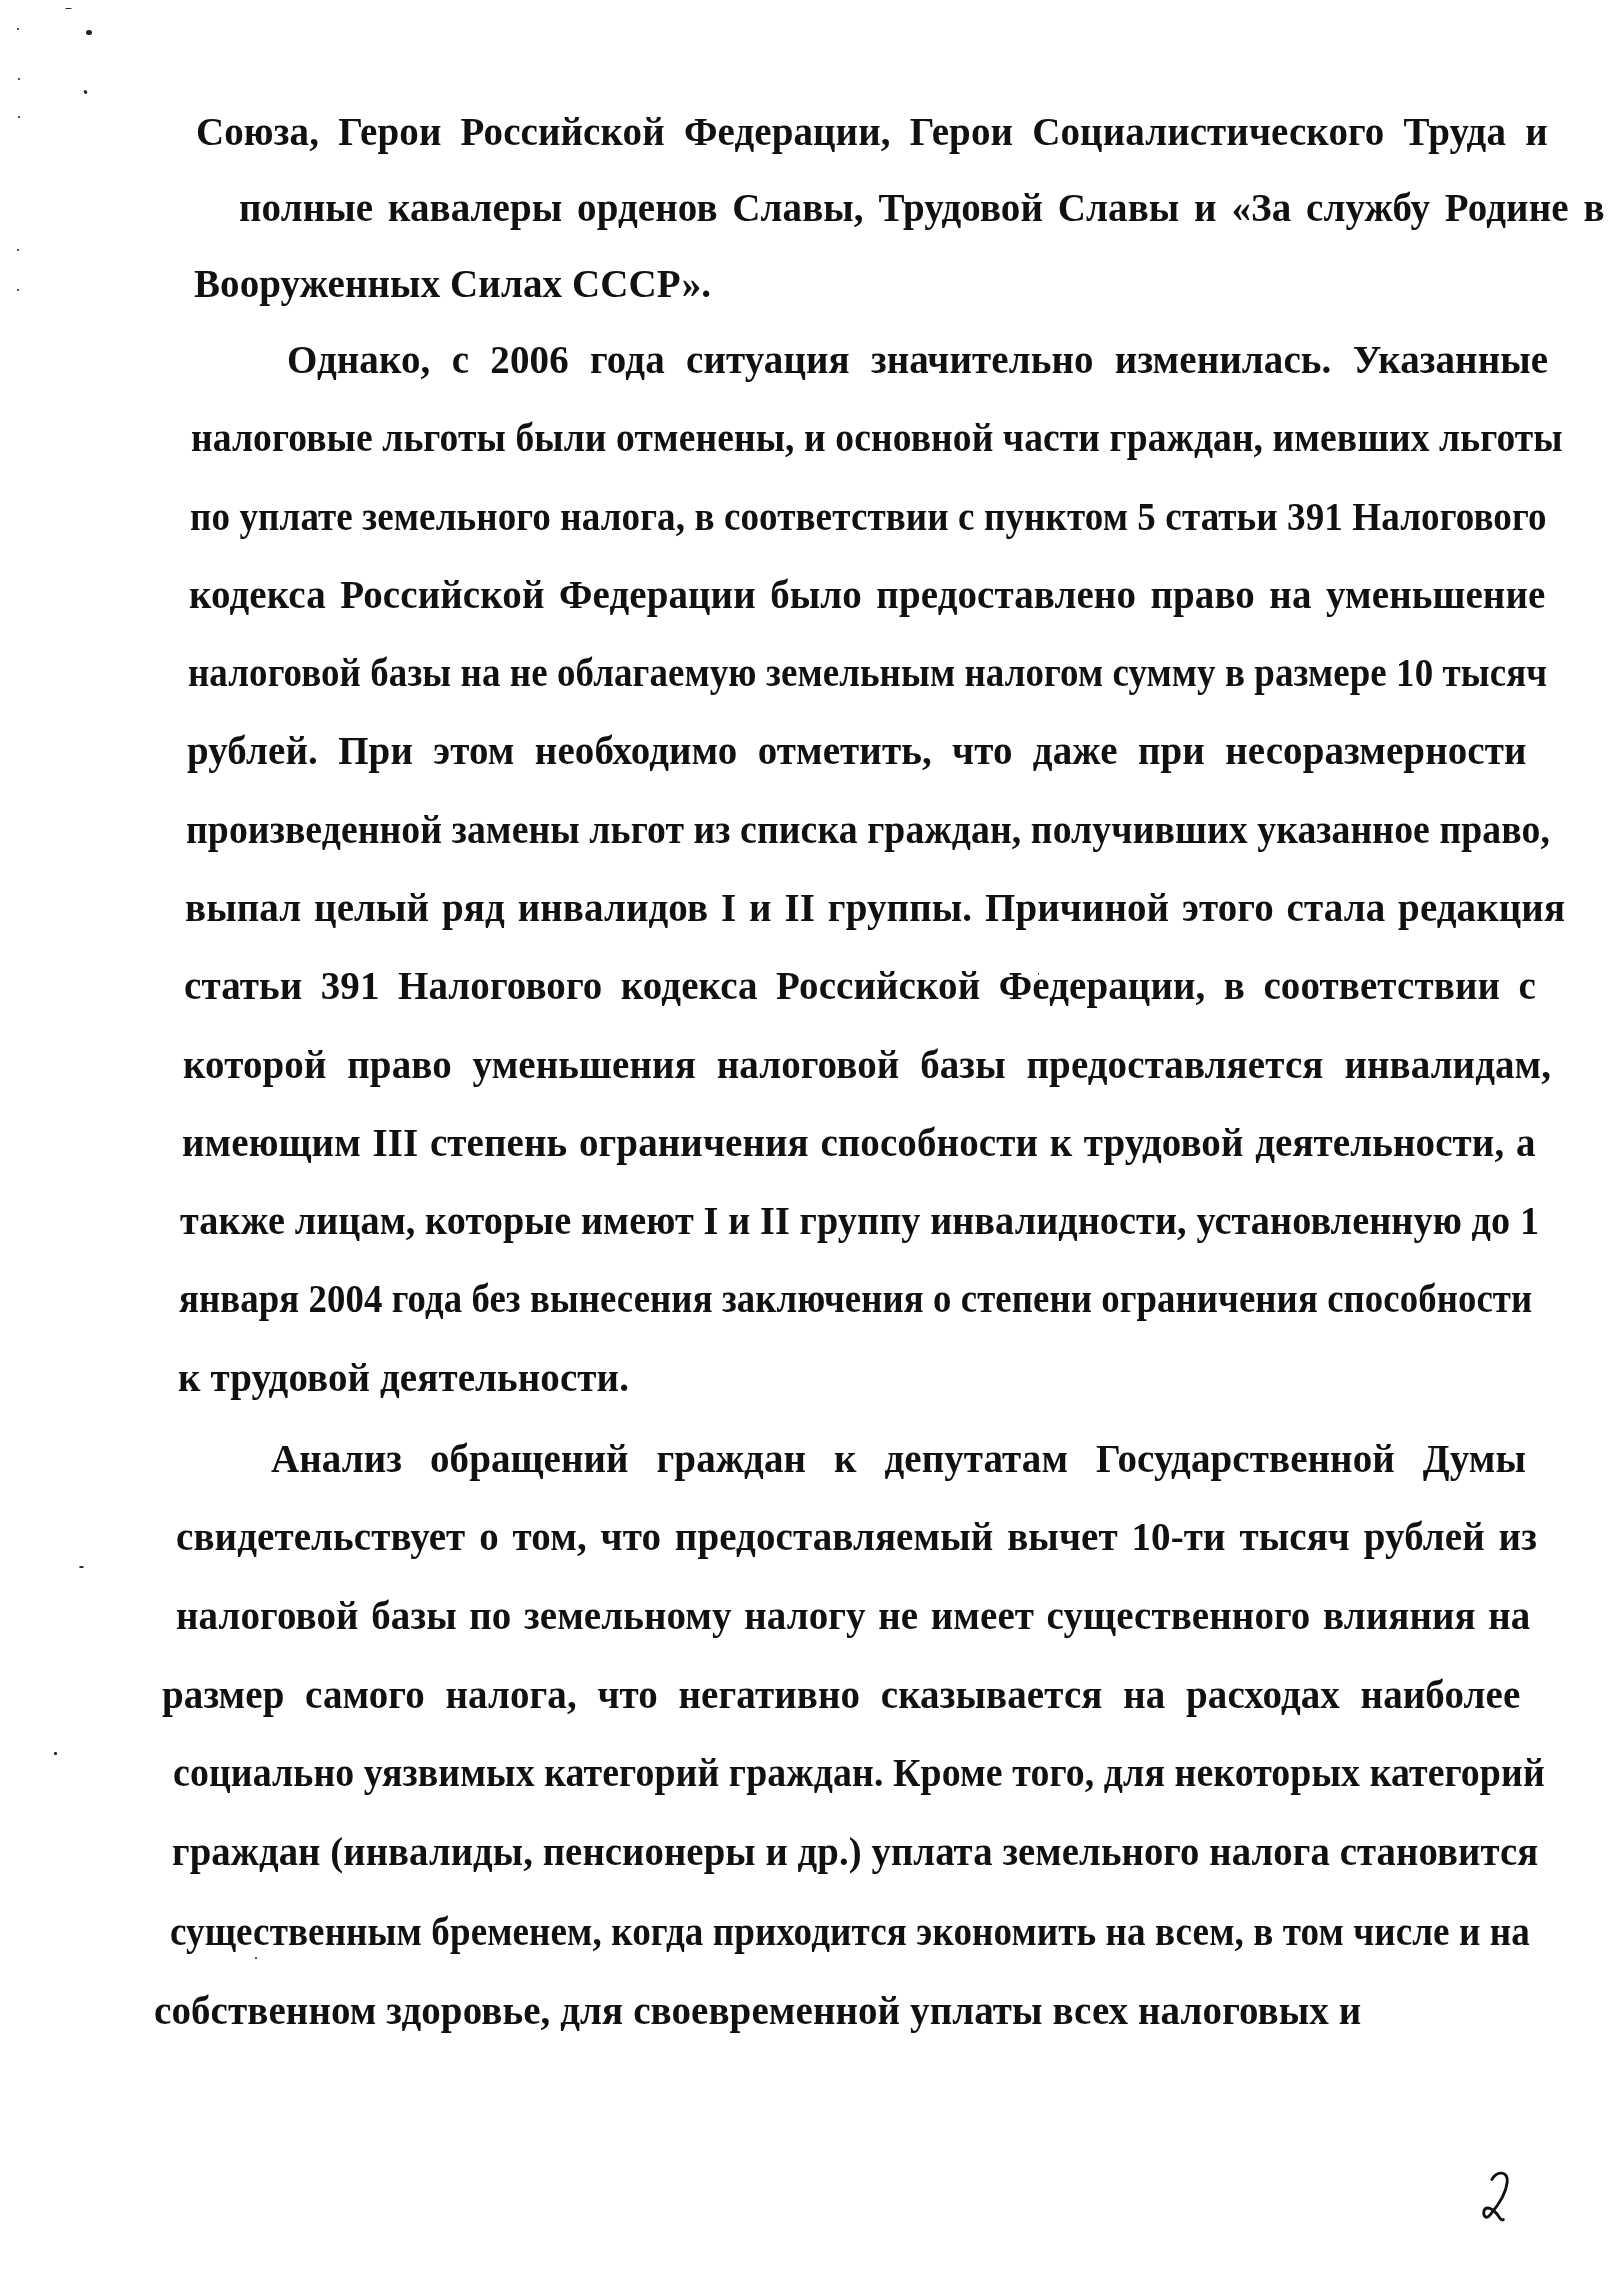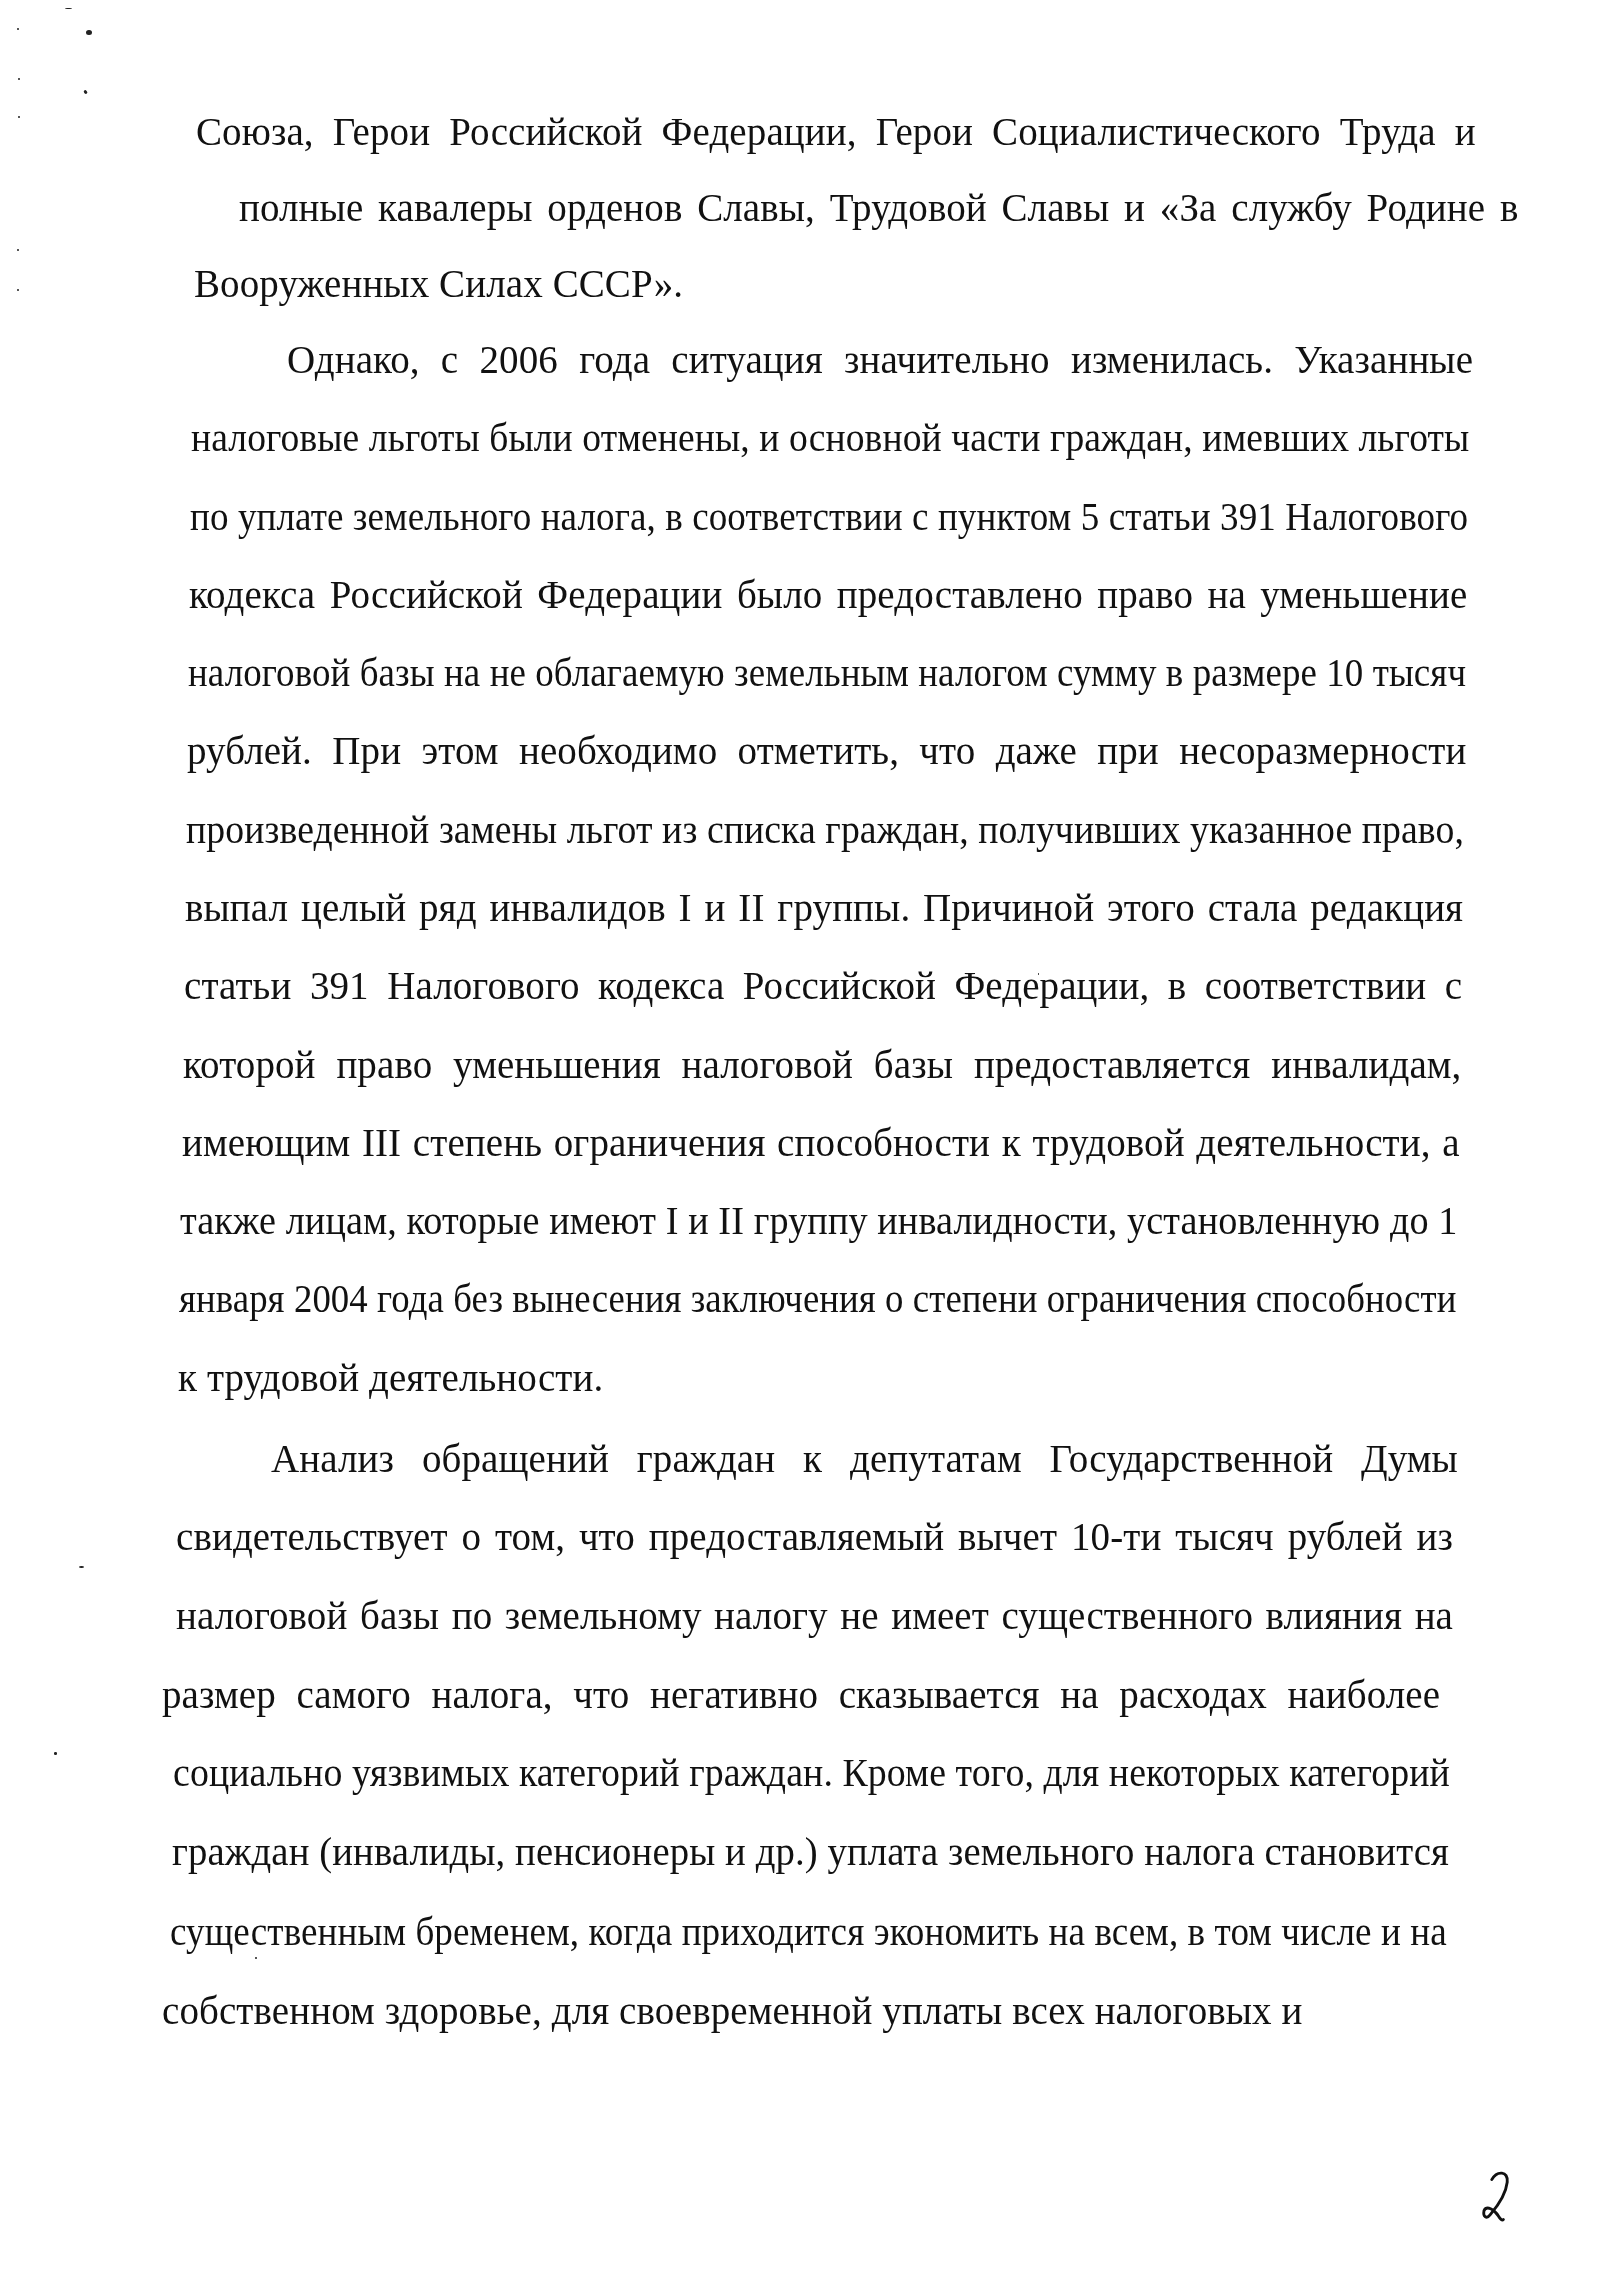--- a/index.html
+++ b/index.html
@@ -14,20 +14,21 @@
       overflow: hidden;
       font-family: "Liberation Serif", "DejaVu Serif", serif;
       color: #111111;
     }
     #page {
       position: absolute;
       left: 0; top: 0;
       width: 1622px;
       height: 2273px;
       background: #ffffff;
+      font-weight: bold;
     }
     .line {
       position: absolute;
       font-size: 39px;
       line-height: 1;
       white-space: nowrap;
       text-align: justify;
       text-align-last: justify;
       letter-spacing: 0.1px;
     }
@@ -76,21 +77,21 @@
         <div class="line last" style="left: 178px; width: auto; top: 1358px; display: inline-block;">к трудовой деятельности.</div>
       </div>
       <div>
         <div class="line" style="left: 271px; width: auto; top: 1439px; text-align: left; text-align-last: left; display: inline-block; word-spacing: 18px;">Анализ обращений граждан к депутатам Государственной Думы</div>
         <div class="line" style="left: 176px; width: auto; top: 1517px; text-align: left; text-align-last: left; display: inline-block; word-spacing: 4px;">свидетельствует о том, что предоставляемый вычет 10-ти тысяч рублей из</div>
         <div class="line" style="left: 176px; width: auto; top: 1596px; text-align: right; text-align-last: left; display: inline-block; word-spacing: 2.7px;">налоговой базы по земельному налогу не имеет существенного влияния на</div>
         <div class="line" style="left: 162px; width: auto; top: 1675px; text-align: left; text-align-last: left; display: inline-block; word-spacing: 10.8px;">размер самого налога, что негативно сказывается на расходах наиболее</div>
         <div class="line" style="left: 173px; width: auto; top: 1753px; text-align: left; text-align-last: left; display: inline-block; transform-origin: left top; transform: scaleX(0.969646);">социально уязвимых категорий граждан. Кроме того, для некоторых категорий</div>
         <div class="line" style="left: 172px; width: auto; top: 1832px; text-align: left; text-align-last: left; display: inline-block; transform-origin: left top; transform: scaleX(0.992788);">граждан (инвалиды, пенсионеры и др.) уплата земельного налога становится</div>
         <div class="line" style="left: 170px; width: auto; top: 1912px; text-align: left; text-align-last: left; display: inline-block; transform-origin: left top; transform: scaleX(0.950703);">существенным бременем, когда приходится экономить на всем, в том числе и на</div>
-        <div class="line last" style="left: 162px; width: auto; top: 1991px; display: inline-block;">собственном здоровье, для своевременной уплаты всех налоговых и</div>
+        <div class="line last" style="left: 154px; width: auto; top: 1991px; display: inline-block;">собственном здоровье, для своевременной уплаты всех налоговых и</div>
       </div>
     </div>
 
   <div class="speck" style="left:86px;top:30px;width:5.8px;height:5.2px;"></div>
   <div class="speck" style="left:84px;top:90px;width:3.2px;height:3.9px;transform:rotate(-40deg);"></div>
   <div class="speck" style="left:65px;top:7.8px;width:6.5px;height:1.3px;"></div>
   <div class="speck" style="left:17px;top:28px;width:1.9px;height:1.9px;"></div>
   <div class="speck" style="left:18px;top:78px;width:1.9px;height:1.9px;"></div>
   <div class="speck" style="left:18px;top:116px;width:1.9px;height:1.9px;"></div>
   <div class="speck" style="left:17px;top:249px;width:1.9px;height:1.9px;"></div>

